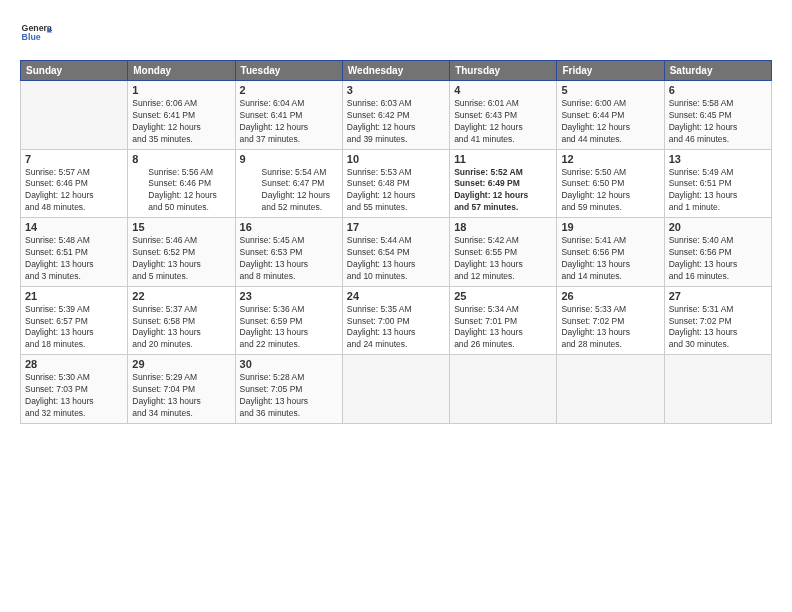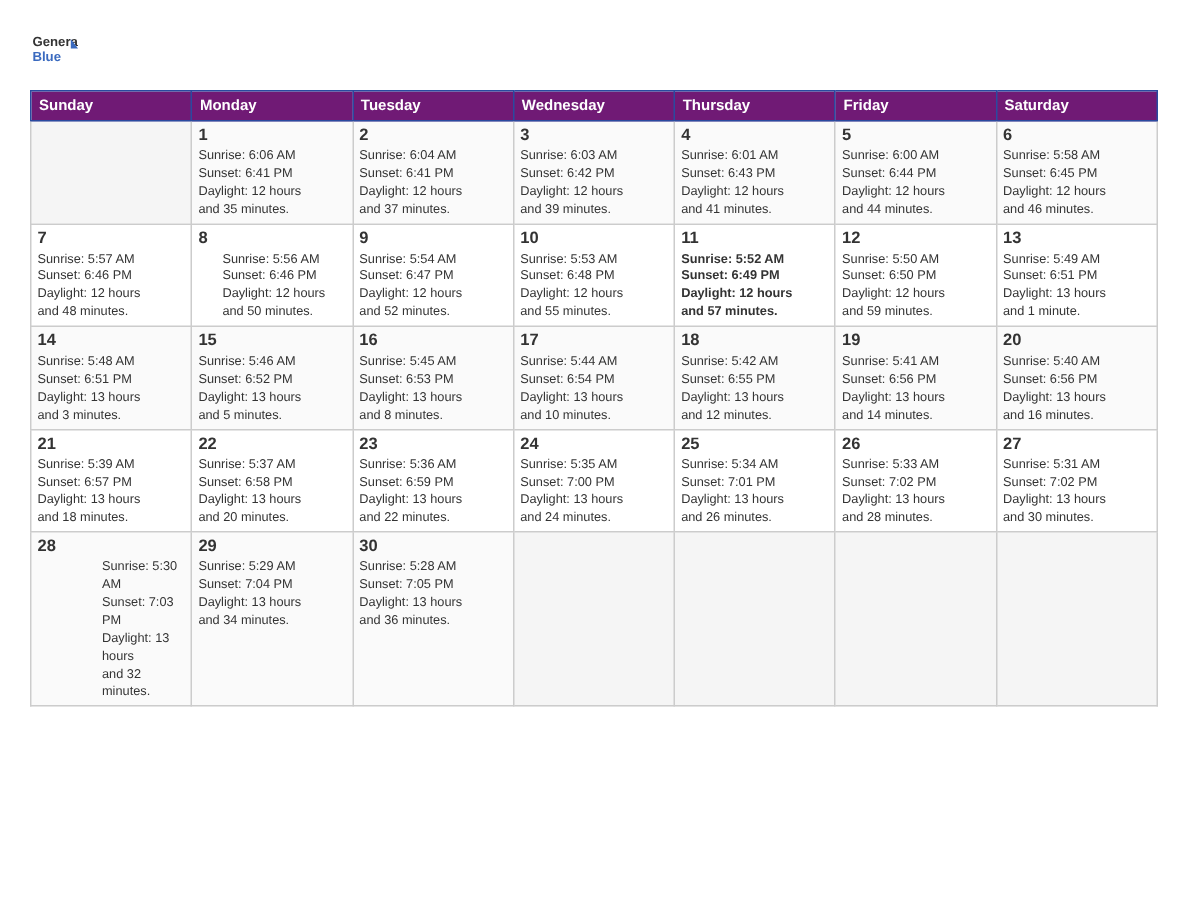--- a/index.html
+++ b/index.html
@@ -45,21 +45,21 @@
     .subtitle {
       font-size: 14px;
       color: #555;
     }
     table {
       width: 100%;
       border-collapse: collapse;
       font-size: 9.5px;
     }
     thead tr th {
-      background: #701a75;
+      background: #737373;
       color: white;
       text-align: left;
       padding: 4px 5px;
       font-size: 10px;
       font-weight: bold;
       border: 1px solid #2a4a9f;
     }
     tbody tr td {
       border: 1px solid #ccc;
       vertical-align: top;
@@ -175,21 +175,21 @@
           </td>
           <td>
             <span class="day-num">8</span>
             <div class="cell-content" style="white-space: pre-line; margin-left: 16px;">Sunrise: 5:56 AM
 Sunset: 6:46 PM
 Daylight: 12 hours
 and 50 minutes.</div>
           </td>
           <td>
             <span class="day-num">9</span>
-            <div class="cell-content" style="white-space: pre-line;">Sunrise: 5:54 AM
+            <div class="cell-content" style="white-space: pre-line; margin-left: 22px;">Sunrise: 5:54 AM
 Sunset: 6:47 PM
 Daylight: 12 hours
 and 52 minutes.</div>
           </td>
           <td>
             <span class="day-num">10</span>
             <div class="cell-content" style="white-space: pre-line;">Sunrise: 5:53 AM
 Sunset: 6:48 PM
 Daylight: 12 hours
 and 55 minutes.</div>
@@ -314,21 +314,21 @@
             <span class="day-num">27</span>
             <div class="cell-content" style="white-space: pre-line;">Sunrise: 5:31 AM
 Sunset: 7:02 PM
 Daylight: 13 hours
 and 30 minutes.</div>
           </td>
         </tr>
         <tr>
           <td>
             <span class="day-num">28</span>
-            <div class="cell-content" style="white-space: pre-line; margin-left: 43px;">Sunrise: 5:30 AM
+            <div class="cell-content" style="white-space: pre-line;">Sunrise: 5:30 AM
 Sunset: 7:03 PM
 Daylight: 13 hours
 and 32 minutes.</div>
           </td>
           <td>
             <span class="day-num">29</span>
             <div class="cell-content" style="white-space: pre-line;">Sunrise: 5:29 AM
 Sunset: 7:04 PM
 Daylight: 13 hours
 and 34 minutes.</div>

